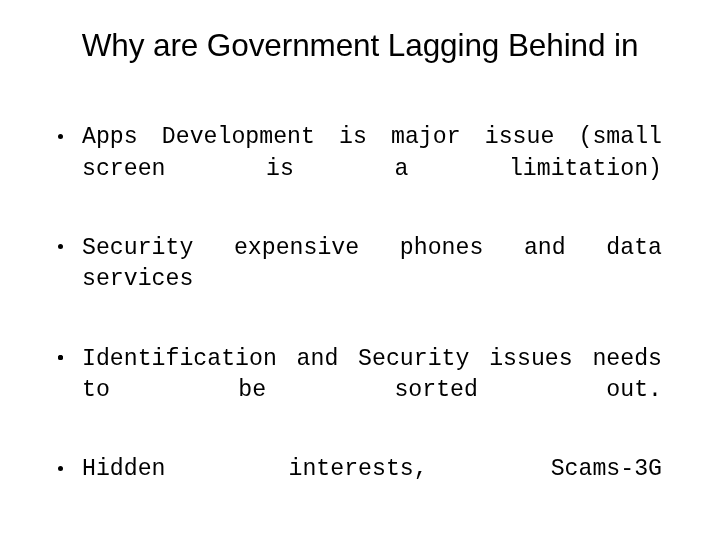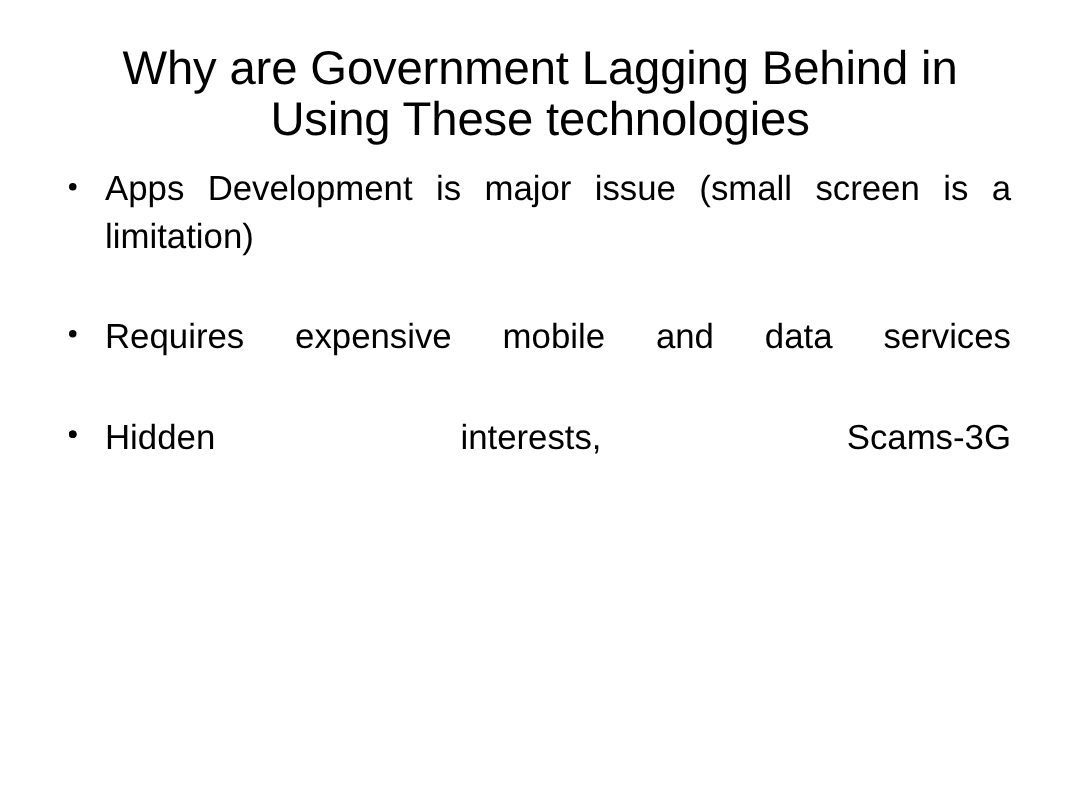--- a/index.html
+++ b/index.html
@@ -45,21 +45,22 @@
     font-size: 23.2px;
     line-height: 31.6px;
     color: #000000;
   }
   .bullet-item {
     position: relative;
     padding-left: 66px;
     padding-right: 42px;
     text-align: justify;
     text-justify: inter-word;
-    margin: 4px;
+    margin: 16px;
+    font-family: Liberation Mono, monospace;
   }
   .bullet-item .marker {
     position: absolute;
     left: 42px;
     top: 11.5px;
     width: 5px;
     height: 5px;
     border-radius: 50%;
     background: #000000;
   }
@@ -74,40 +75,43 @@
   }
   
 </style>
 </head>
 <body>
 
 <div id="slide">
 
   <div id="title-block">
     <span class="tline">Why are Government Lagging Behind in</span>
-    <span class="tline">Using These technologies</span>
   </div>
 
   <div id="body-block">
 
     <div class="bullet-item">
       <span class="marker"></span>
       <span class="btext">Apps Development is major issue (small screen is a limitation)</span>
     </div>
 
 
     <div class="bullet-item">
       <span class="marker"></span>
-      <span class="btext">Requires expensive mobile and data services</span>
+      <span class="btext">Security expensive phones and data services</span>
     </div>
 
     <div class="bullet-item">
       <span class="marker"></span>
     </div>
 
+    <div class="bullet-item">
+      <span class="marker"></span>
+      <span class="btext">Identification and Security issues needs to be sorted out.</span>
+    </div>
 
     <div class="bullet-item">
       <span class="marker"></span>
       <span class="btext">Hidden interests, Scams-3G</span>
     </div>
 
   </div>
 
 </div>
 

